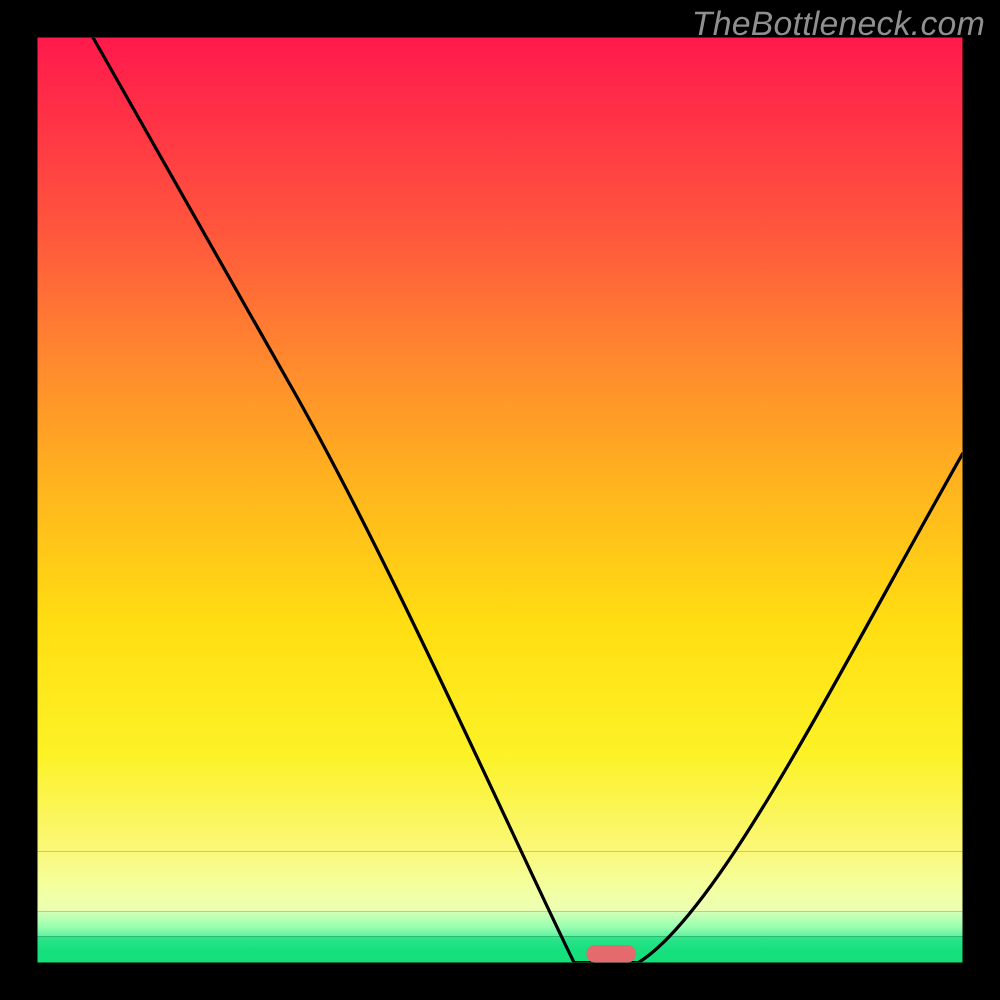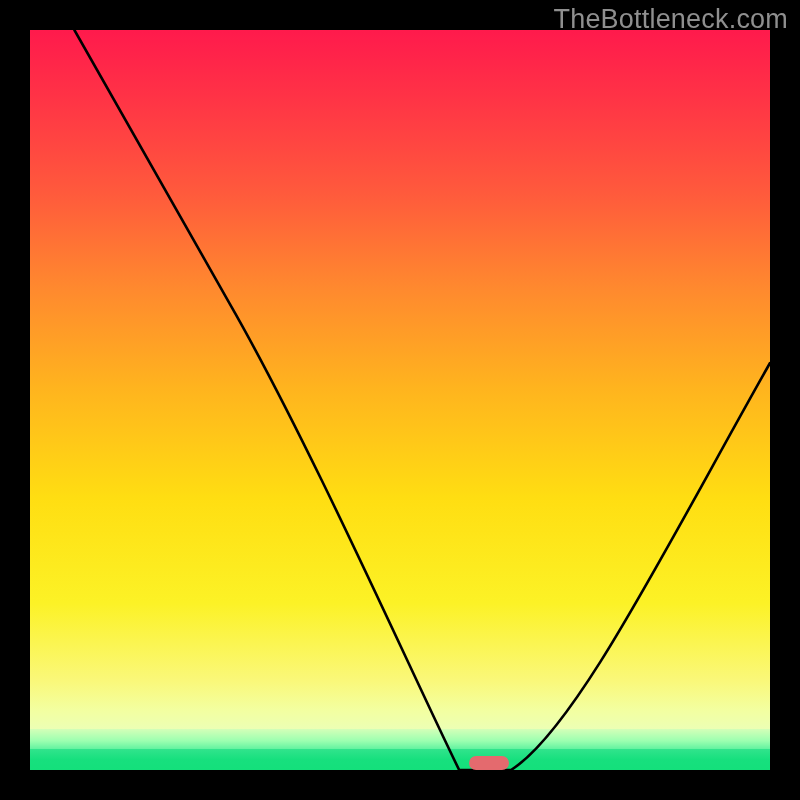--- a/index.html
+++ b/index.html
@@ -8,20 +8,21 @@
     width: 800px;
     height: 800px;
     background: #000;
     overflow: hidden;
   }
   .frame {
     position: relative;
     width: 800px;
     height: 800px;
     background: #000;
+    font-style: italic;
   }
   .watermark {
     position: absolute;
     top: 4px;
     right: 12px;
     font-family: Arial, Helvetica, sans-serif;
     font-size: 27px;
     color: #8f8f8f;
     letter-spacing: 0.2px;
     z-index: 5;

